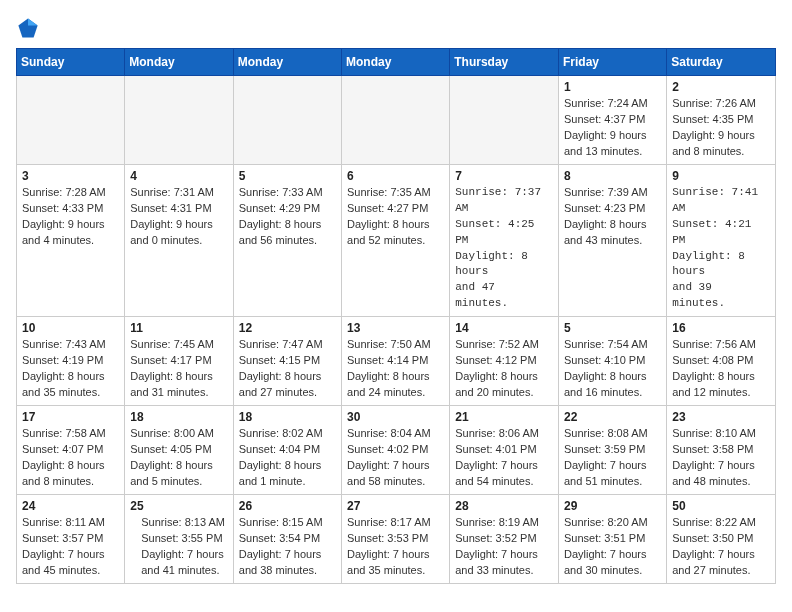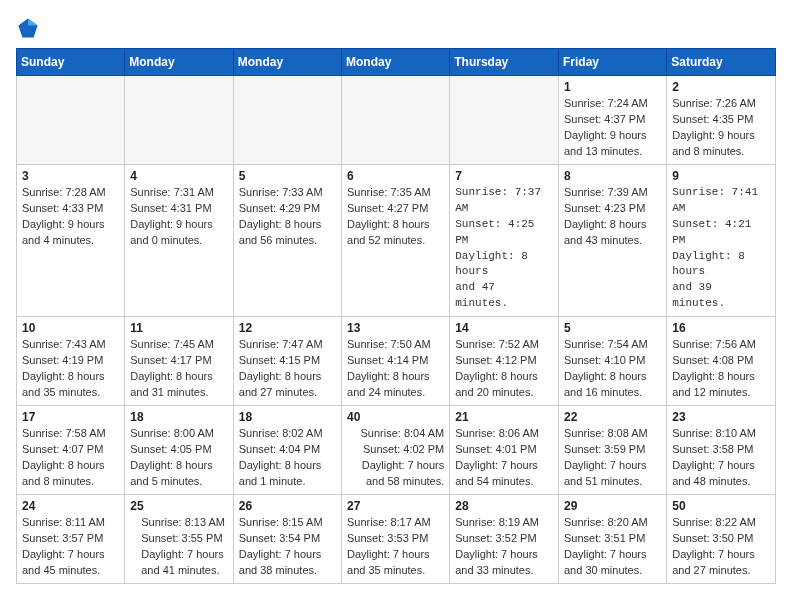--- a/index.html
+++ b/index.html
@@ -261,22 +261,22 @@
 and 5 minutes.</div>
         </td>
         <td>
           <span class="day-number">18</span>
           <div class="day-info" style="white-space: pre-line;">Sunrise: 8:02 AM
 Sunset: 4:04 PM
 Daylight: 8 hours
 and 1 minute.</div>
         </td>
         <td>
-          <span class="day-number">40</span>
-          <div class="day-info" style="white-space: pre-line; text-align: right;">Sunrise: 8:04 AM
+          <span class="day-number">30</span>
+          <div class="day-info" style="white-space: pre-line;">Sunrise: 8:04 AM
 Sunset: 4:02 PM
 Daylight: 7 hours
 and 58 minutes.</div>
         </td>
         <td>
           <span class="day-number">21</span>
           <div class="day-info" style="white-space: pre-line;">Sunrise: 8:06 AM
 Sunset: 4:01 PM
 Daylight: 7 hours
 and 54 minutes.</div>

